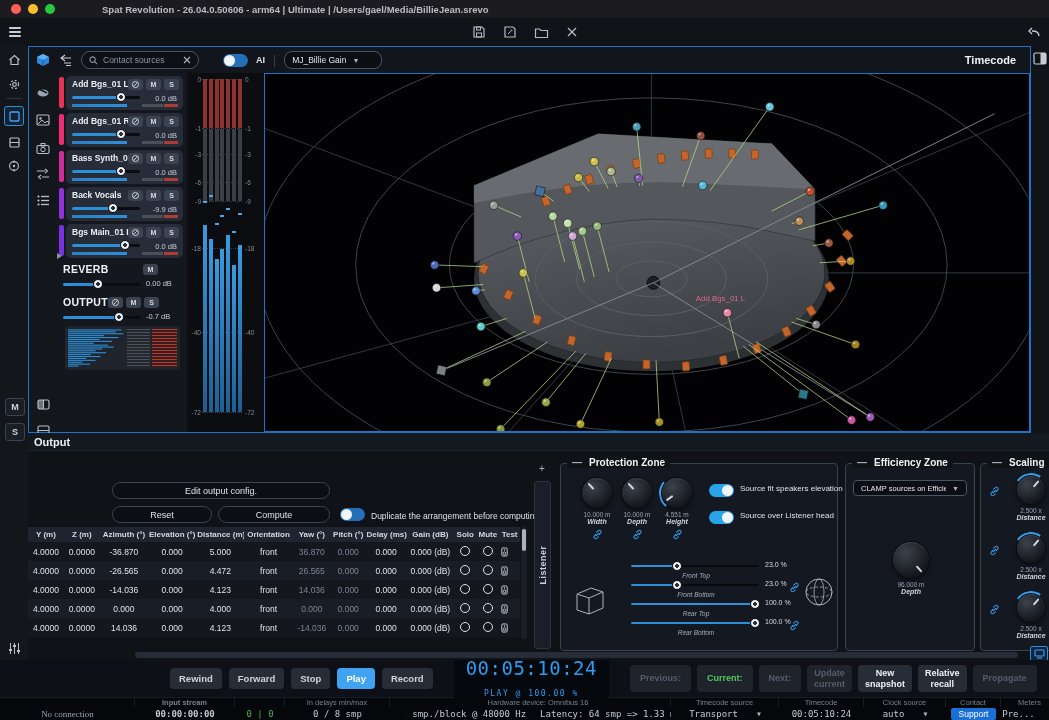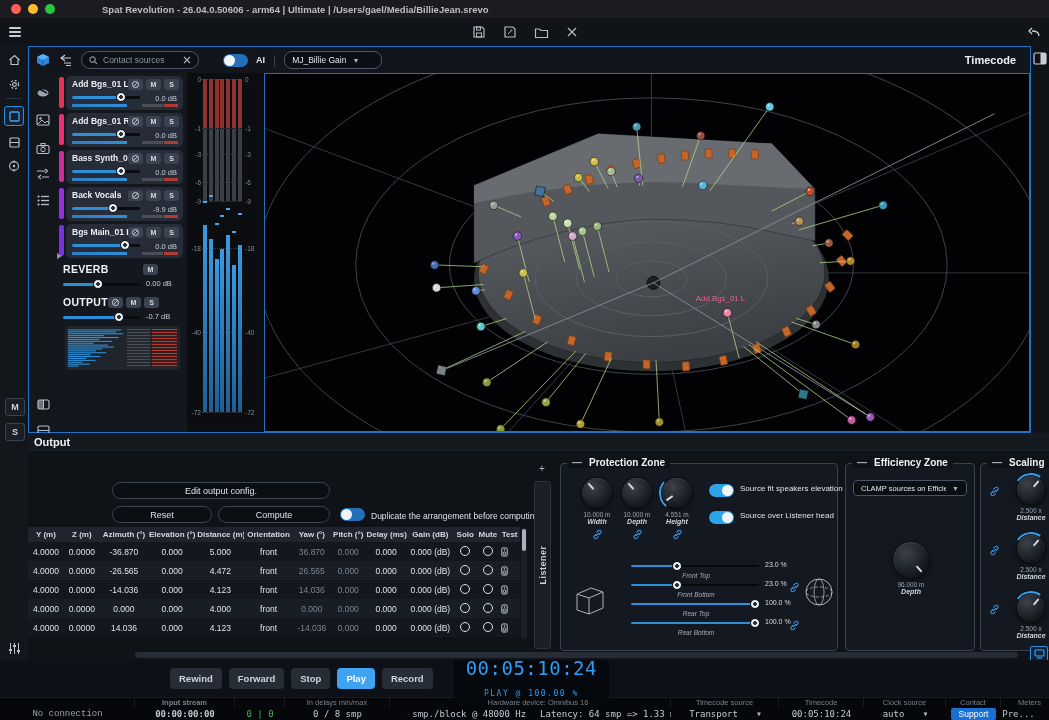--- a/index.html
+++ b/index.html
@@ -128,21 +128,21 @@
   .sbtn{border-radius:4px;font-size:9px;font-weight:bold;padding:4px 8px;text-align:center;line-height:1.15;flex:none}
   .sbtn.disabled{background:#1e232c;color:#545e6a}
   .sbtn.normal{background:#272d37;color:#eef2f6}
   .sbtn.current{background:#1e232c;color:#52c95e}
   
   .statusbar{height:23px;flex:none;background:#05070a;border-top:1px solid #161c24;display:flex}
   .scol{display:flex;flex-direction:column;flex:none}
   .sh{height:9px;font-size:7.5px;color:#76818e;text-align:center;border-right:1px solid #161c24;line-height:9px;white-space:nowrap;overflow:hidden;padding:0 2px}
   .sv{flex:1;display:flex;align-items:center;justify-content:center;gap:14px;font-family:"DejaVu Sans Mono",monospace;font-size:9px;color:#c2cad4;white-space:nowrap;overflow:hidden}
   .sv .green{color:#43b34d}
-  .sv .dimtx{color:#9aa4b0;font-family:Liberation Mono, monospace}
+  .sv .dimtx{color:#9aa4b0;font-family:Liberation Serif, serif}
   .sv .bluebtn{background:#1a6fd4;color:#fff;border-radius:2px;padding:1px 8px;font-family:"Liberation Sans",sans-serif;font-size:8.5px}
   .sv .car{font-size:6.5px;color:#aab3bf;margin-left:5px}
 </style>
 </head>
 <body>
 
 <div class="titlebar">
   <span class="tl" style="background:#ff5f57"></span>
   <span class="tl" style="background:#febc2e"></span>
   <span class="tl" style="background:#28c840"></span>
@@ -1160,20 +1160,29 @@
 <div class="transport">
   <div class="tbtn">Rewind</div>
   <div class="tbtn">Forward</div>
   <div class="tbtn">Stop</div>
   <div class="tbtn play">Play</div>
   <div class="tbtn">Record</div>
   <div class="tcwrap">
     <div class="tc">00:05:10:24</div>
     <div class="tcsub">PLAY @ 100.00 %</div>
   </div>
+  <div style="display:flex;gap:6px;align-items:center">
+      <div class="sbtn disabled" style="padding: 8px 10px;">Previous:</div>
+      <div class="sbtn current" style="padding: 8px 10px;">Current:</div>
+      <div class="sbtn disabled" style="padding: 8px 10px;">Next:</div>
+      <div class="sbtn disabled" style="padding: 3px 7px;">Update<br>current</div>
+      <div class="sbtn normal" style="padding: 3px 7px;">New<br>snapshot</div>
+      <div class="sbtn normal" style="padding: 3px 7px;">Relative<br>recall</div>
+      <div class="sbtn disabled" style="padding: 8px 10px;">Propagate</div>
+    </div>
 </div>
 
 <div class="statusbar">
     <div class="scol" style="width: 135px;">
       <div class="sh"></div>
       <div class="sv">
         <span class="dimtx">No connection</span>
       </div>
     </div>
     <div class="scol" style="width: 100px; font-weight: bold;">

